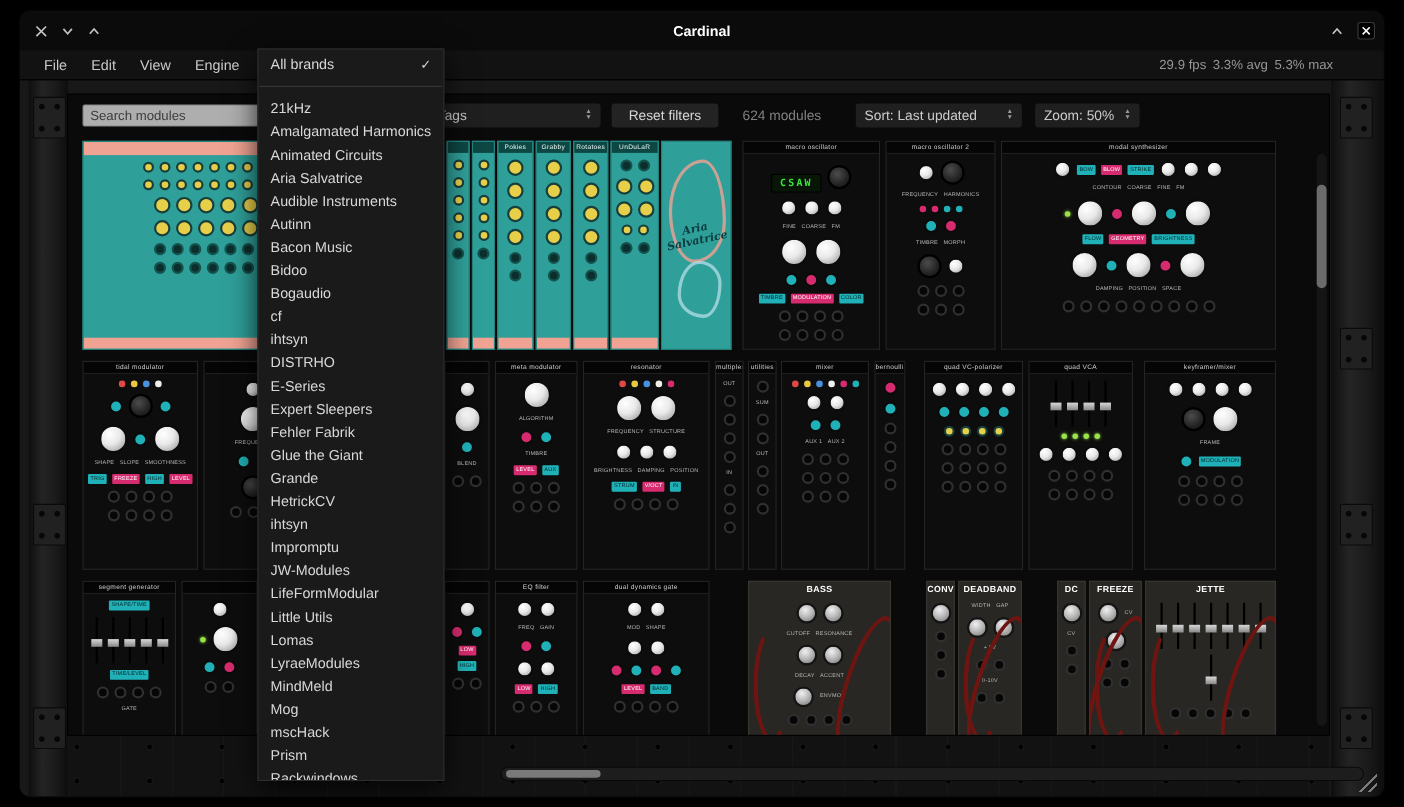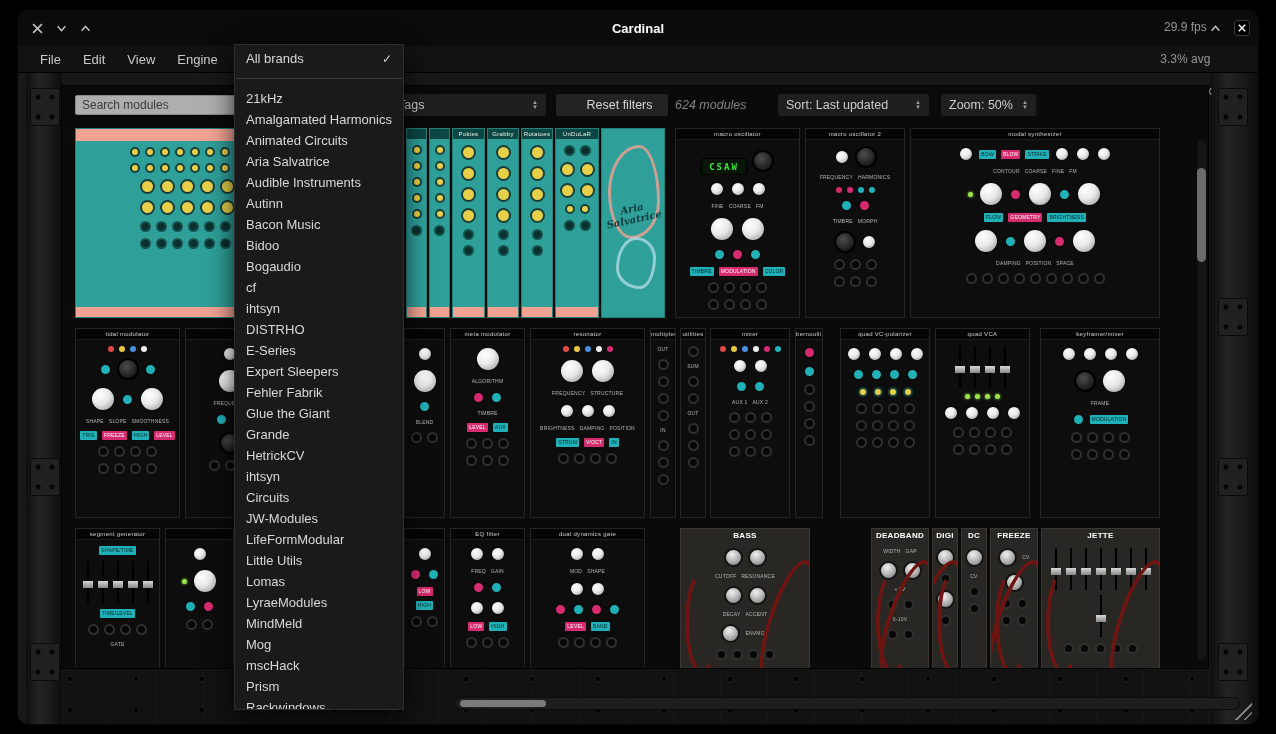--- a/index.html
+++ b/index.html
@@ -12,21 +12,21 @@
   .tb-right{margin-left:auto;display:flex;gap:12px;align-items:center;padding-right:8px;z-index:2;}
   .tbicon{width:14px;height:14px;display:flex;align-items:center;justify-content:center;cursor:pointer;}
   .tb-title{position:absolute;left:0;right:0;text-align:center;color:#fff;font-size:13px;font-weight:bold;}
   .tb-logo{width:14px;height:14px;background:#000;border:1px solid #3a3a3a;border-radius:3px;
     display:flex;align-items:center;justify-content:center;cursor:pointer;}
   
   .menubar{position:relative;height:26px;background:#121212;display:flex;align-items:center;
     font-size:13px;color:#c9c9c9;z-index:4;border-bottom:1px solid #000;text-align:center;}
   .mb-items{display:flex;gap:22px;padding-left:22px;}
   .mb-item{cursor:pointer;}
-  .mb-stats{margin-left:auto;margin-right:46px;display:flex;gap:18px;color:#969696;font-size:12px;flex-direction:column;}
+  .mb-stats{margin-left:auto;margin-right:46px;display:flex;gap:6px;color:#969696;font-size:12px;}
   
   .rack{position:absolute;left:0;top:62px;width:1240px;height:652px;background:#181818;z-index:1;}
   .rail{position:absolute;top:62px;height:652px;z-index:2;
     background:linear-gradient(90deg,#0e0e0e,#242424 35%,#1c1c1c 65%,#0d0d0d);}
   .rail-l{left:8px;width:36px;}
   .rail-r{left:1192px;width:48px;}
   .plate{position:absolute;width:28px;height:36px;z-index:3;border-radius:2px;border:1px solid #0a0a0a;
     background-color:#212121;
     background-image:radial-gradient(circle at 7px 8px,#070707 2.2px,transparent 3px),
       radial-gradient(circle at 21px 8px,#070707 2.2px,transparent 3px),
@@ -45,22 +45,22 @@
     border-radius:2px;font-family:"Liberation Sans",sans-serif;font-size:12px;color:#1c1c1c;padding:0 6px;box-sizing:border-box;outline:none;}
   .search::placeholder{color:#3c3c3c;opacity:1;}
   .dd{position:absolute;top:8px;height:22px;background:#1f1f1f;border-radius:3px;display:flex;align-items:center;
     justify-content:space-between;padding:0 8px;box-sizing:border-box;color:#cccccc;font-size:12.5px;cursor:pointer;}
   .dd-tags{left:328px;width:156px;}
   .dd-sort{left:716px;width:151px;}
   .dd-zoom{left:879px;width:95px;}
   .updown{display:flex;flex-direction:column;align-items:center;margin-left:6px;}
   .updown i{font-style:normal;font-size:6px;line-height:5px;color:#9a9a9a;display:block;}
   .btn{position:absolute;left:494px;top:8px;width:97px;height:22px;background:#232323;border-radius:3px;
-    color:#d6d6d6;font-size:12.5px;display:flex;align-items:center;justify-content:center;cursor:pointer;padding-left:15px;}
-  .count{position:absolute;left:613px;top:8px;height:22px;line-height:22px;color:#828282;font-size:12.5px;font-style:italic;}
+    color:#d6d6d6;font-size:12.5px;display:flex;align-items:center;justify-content:center;cursor:pointer;}
+  .count{position:absolute;left:613px;top:8px;height:22px;line-height:22px;color:#828282;font-size:12.5px;}
   .grid-layer{position:absolute;left:0;top:0;right:0;bottom:0;}
   .vtrack{position:absolute;left:1135px;top:54px;width:9px;height:520px;background:#151515;border-radius:5px;}
   .vthumb{position:absolute;left:1135px;top:82px;width:9px;height:94px;background:#6b6b6b;border-radius:5px;cursor:grab;}
   
   .tile{position:absolute;height:190px;background:#0d0d0d;border:1px solid #242424;box-sizing:border-box;
     overflow:hidden;cursor:pointer;}
   .tile-title{font-size:6px;line-height:10px;height:10px;text-align:center;color:#cfcfcf;background:#050505;
     border-bottom:1px solid #1e1e1e;letter-spacing:.3px;white-space:nowrap;overflow:hidden;}
   .trow{display:flex;gap:5px;justify-content:center;align-items:center;flex-wrap:wrap;margin-top:6px;padding:0 3px;}
   .knob{border-radius:50%;flex:none;box-sizing:border-box;}
@@ -1062,20 +1062,35 @@
             </div>
             <div class="trow">
               <span class="port"></span>
               <span class="port"></span>
               <span class="port"></span>
               <span class="port"></span>
             </div>
             <div class="cable c0"></div>
             <div class="cable c1"></div>
           </div>
+          <div class="tile st-mschack" style="left: 780px; top: 442px; width: 26px;">
+            <div class="tile-title">CONV</div>
+            <div class="trow">
+              <span class="knob kG"></span>
+            </div>
+            <div class="trow">
+              <span class="port"></span>
+            </div>
+            <div class="trow">
+              <span class="port"></span>
+            </div>
+            <div class="trow">
+              <span class="port"></span>
+            </div>
+          </div>
           <div class="tile st-mschack" style="left: 809px; top: 442px; width: 58px;">
             <div class="tile-title">DEADBAND</div>
             <div class="trow">
               <span class="lbl">WIDTH</span>
               <span class="lbl">GAP</span>
             </div>
             <div class="trow">
               <span class="knob kG"></span>
               <span class="knob kG"></span>
             </div>
@@ -1084,37 +1099,20 @@
             </div>
             <div class="trow">
               <span class="port"></span>
               <span class="port"></span>
             </div>
             <div class="trow">
               <span class="lbl">0-10V</span>
             </div>
             <div class="trow">
               <span class="port"></span>
-              <span class="port"></span>
-            </div>
-            <div class="cable c0"></div>
-            <div class="cable c1"></div>
-          </div>
-          <div class="tile st-mschack" style="left: 870px; top: 442px; width: 26px;">
-            <div class="tile-title">DIGI</div>
-            <div class="trow">
-              <span class="knob kG"></span>
-            </div>
-            <div class="trow">
-              <span class="port"></span>
-            </div>
-            <div class="trow">
-              <span class="knob kG"></span>
-            </div>
-            <div class="trow">
               <span class="port"></span>
             </div>
             <div class="cable c0"></div>
             <div class="cable c1"></div>
           </div>
           <div class="tile st-mschack" style="left: 899px; top: 442px; width: 26px;">
             <div class="tile-title">DC</div>
             <div class="trow">
               <span class="knob kG"></span>
             </div>
@@ -1193,21 +1191,21 @@
         <div class="menu-item">cf</div>
         <div class="menu-item">ihtsyn</div>
         <div class="menu-item">DISTRHO</div>
         <div class="menu-item">E-Series</div>
         <div class="menu-item">Expert Sleepers</div>
         <div class="menu-item">Fehler Fabrik</div>
         <div class="menu-item">Glue the Giant</div>
         <div class="menu-item">Grande</div>
         <div class="menu-item">HetrickCV</div>
         <div class="menu-item">ihtsyn</div>
-        <div class="menu-item">Circuits</div>
+        <div class="menu-item">Impromptu</div>
         <div class="menu-item">JW-Modules</div>
         <div class="menu-item">LifeFormModular</div>
         <div class="menu-item">Little Utils</div>
         <div class="menu-item">Lomas</div>
         <div class="menu-item">LyraeModules</div>
         <div class="menu-item">MindMeld</div>
         <div class="menu-item">Mog</div>
         <div class="menu-item">mscHack</div>
         <div class="menu-item">Prism</div>
         <div class="menu-item">Rackwindows</div>

